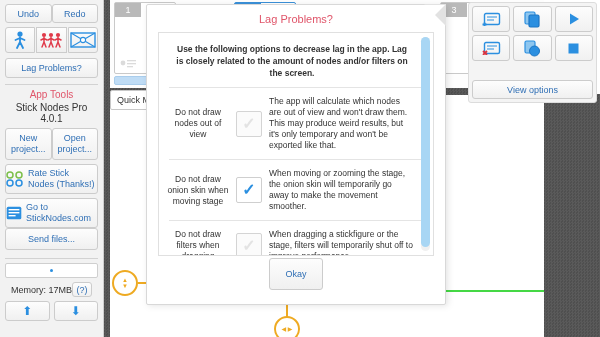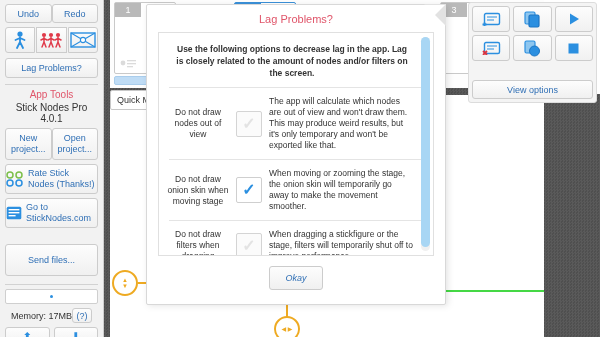--- a/index.html
+++ b/index.html
@@ -146,21 +146,21 @@
   .version {
     color: #333333; font-size: 10px; text-align: center; margin-top: 2px;
   }
   .btn-proj { flex: 1; height: 32px; line-height: 11px; }
   .btn-wide {
     width: 100%; height: 30px; margin-top: 4px;
     justify-content: flex-start; gap: 4px;
     text-align: left;
   }
   .btn-wide .lbl { line-height: 11px; }
-  .btn-send { width: 100%; height: 32px; margin-top: 16px; }
+  .btn-send { width: 100%; height: 22px; margin-top: 0; }
   .mem-row {
     display: flex; align-items: center; justify-content: center;
     gap: 0; margin-top: 4px;
   }
   .mem-label { font-size: 9px; color: #333333; }
   .btn-help {
     width: 20px; height: 15px; font-size: 9px;
   }
   .arrow-row { display: flex; gap: 4px; margin-top: 4px; }
   .btn-arrow { flex: 1; height: 20px; font-size: 12px; color: #2b8fe0; }
@@ -298,21 +298,21 @@
   .dlg-scrollthumb {
     position: absolute;
     left: 0; top: 0; width: 9px; height: 210px;
     background: #a8d6f4;
     border-radius: 5px;
   }
   .btn-okay {
     position: absolute;
     left: 50%; transform: translateX(-50%);
     bottom: 14px;
-    width: 54px; height: 24px; font-style: italic;
+    width: 54px; height: 32px;
   }
 
   
   svg { display: block; }
 </style>
 </head>
 <body>
 
 <div id="app">
 

